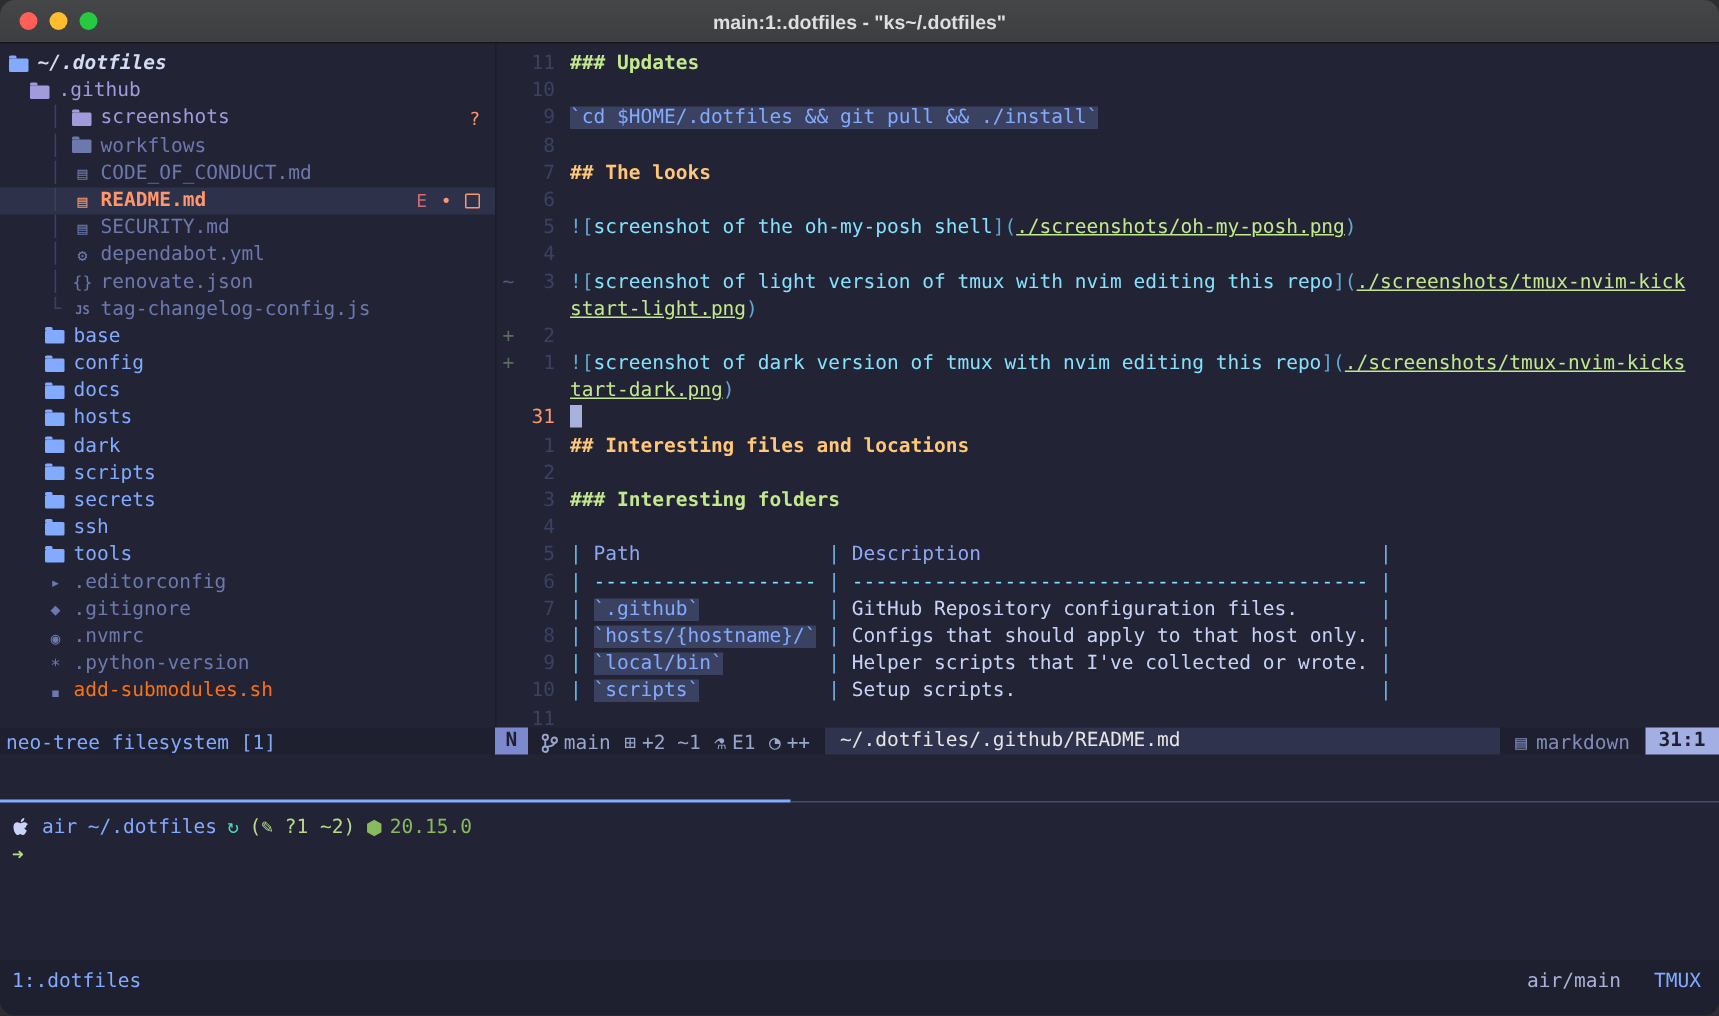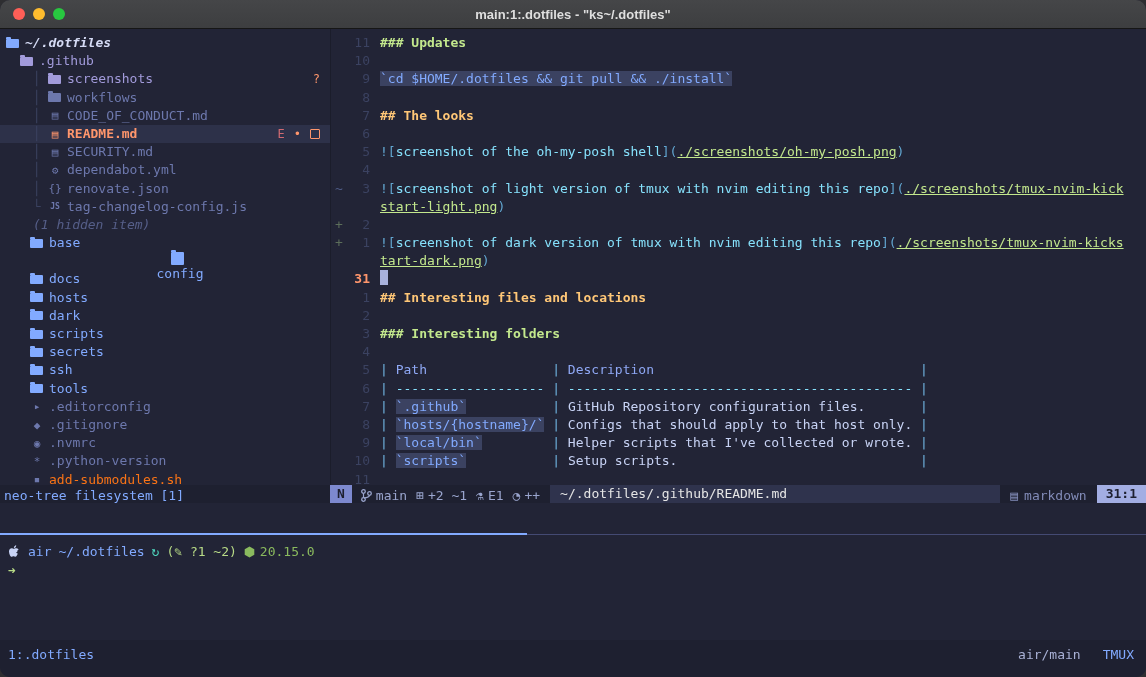--- a/index.html
+++ b/index.html
@@ -32,21 +32,21 @@
   .c-orange{color:#ff966c;}.c-fg{color:#f97316;}.c-red{color:#d16a72;}
   .c-root{color:#d5dbf5;font-weight:bold;font-style:italic;}
   .c-note{color:#565f89;font-style:italic;}
   .badge-sq{display:inline-block;width:8px;height:8px;border:1.5px solid #ff966c;border-radius:1px;}
   
   .editor{flex:1;border-left:1px solid #1b1d2b;padding-top:5px;overflow:hidden;}
   .eline{height:18.2px;display:flex;white-space:pre;line-height:18.2px;}
   .esign{width:13px;flex:0 0 13px;text-align:left;padding-left:4px;}
   .esign.ch{color:#4e5b85;}.esign.add{color:#5c6e5a;}
   .enum{width:22px;flex:0 0 22px;text-align:right;color:#3b4261;}
-  .enum.cur{color:#ff966c;font-weight:bold;}
+  .enum.cur{color:#ff966c;font-weight:normal;}
   .ebody{margin-left:10px;white-space:pre;}
   .seg-t{color:#c8d3f5;}
   .seg-h2{color:#ffc777;font-weight:bold;}
   .seg-h3{color:#c3e88d;font-weight:bold;}
   .seg-code{color:#82aaff;background:#3b4261;}
   .seg-p{color:#62a6d1;}
   .seg-lbl{color:#86e1fc;}
   .seg-url{color:#c3e88d;text-decoration:underline;}
   .seg-tp{color:#6fb3e0;}
   .seg-th{color:#8fa8f5;font-weight:normal;}
@@ -100,23 +100,22 @@
         <div class="st-row" style="padding-left: 6px;"><span class="ic-folder-open c-blue"></span><span class="lab c-root">~/.dotfiles</span></div>
         <div class="st-row" style="padding-left: 20px;"><span class="ic-folder-open c-purple"></span><span class="lab c-purple">.github</span></div>
         <div class="st-row" style="padding-left: 48px;"><span class="guide">│</span><span class="ic-folder c-purple"></span><span class="lab c-purple">screenshots</span><span class="badges"><span class="c-orange">?</span></span></div>
         <div class="st-row" style="padding-left: 48px;"><span class="guide">│</span><span class="ic-folder c-gray"></span><span class="lab c-gray">workflows</span></div>
         <div class="st-row" style="padding-left: 48px;"><span class="guide">│</span><span class="ic ic-markdown c-gray">▤</span><span class="lab c-gray">CODE_OF_CONDUCT.md</span></div>
         <div class="st-row sel" style="padding-left: 48px;"><span class="guide">│</span><span class="ic ic-markdown c-orange">▤</span><span class="lab c-orange" style="font-weight: bold;">README.md</span><span class="badges"><span class="c-red">E</span><span class="c-orange">•</span><span class="badge-sq"></span></span></div>
         <div class="st-row" style="padding-left: 48px;"><span class="guide">│</span><span class="ic ic-markdown c-gray">▤</span><span class="lab c-gray">SECURITY.md</span></div>
         <div class="st-row" style="padding-left: 48px;"><span class="guide">│</span><span class="ic ic-gear c-gray">⚙</span><span class="lab c-gray">dependabot.yml</span></div>
         <div class="st-row" style="padding-left: 48px;"><span class="guide">│</span><span class="ic ic-braces c-gray">{}</span><span class="lab c-gray">renovate.json</span></div>
         <div class="st-row" style="padding-left: 48px;"><span class="guide">└</span><span class="ic ic-js c-gray">JS</span><span class="lab c-gray">tag-changelog-config.js</span></div>
-        <div class="st-row" style="padding-left: 33px;"><span class="lab c-note">(1 hidden item)</span></div>
         <div class="st-row" style="padding-left: 30px;"><span class="ic-folder c-blue"></span><span class="lab c-blue">base</span></div>
-        <div class="st-row" style="padding-left: 30px; flex-direction: column;"><span class="ic-folder c-blue"></span><span class="lab c-blue">config</span></div>
+        <div class="st-row" style="padding-left: 30px;"><span class="ic-folder c-blue"></span><span class="lab c-blue">config</span></div>
         <div class="st-row" style="padding-left: 30px;"><span class="ic-folder c-blue"></span><span class="lab c-blue">docs</span></div>
         <div class="st-row" style="padding-left: 30px;"><span class="ic-folder c-blue"></span><span class="lab c-blue">hosts</span></div>
         <div class="st-row" style="padding-left: 30px;"><span class="ic-folder c-blue"></span><span class="lab c-blue">dark</span></div>
         <div class="st-row" style="padding-left: 30px;"><span class="ic-folder c-blue"></span><span class="lab c-blue">scripts</span></div>
         <div class="st-row" style="padding-left: 30px;"><span class="ic-folder c-blue"></span><span class="lab c-blue">secrets</span></div>
         <div class="st-row" style="padding-left: 30px;"><span class="ic-folder c-blue"></span><span class="lab c-blue">ssh</span></div>
         <div class="st-row" style="padding-left: 30px;"><span class="ic-folder c-blue"></span><span class="lab c-blue">tools</span></div>
         <div class="st-row" style="padding-left: 30px;"><span class="ic ic-chevron c-gray">▸</span><span class="lab c-gray">.editorconfig</span></div>
         <div class="st-row" style="padding-left: 30px;"><span class="ic ic-diamond c-gray">◆</span><span class="lab c-gray">.gitignore</span></div>
         <div class="st-row" style="padding-left: 30px;"><span class="ic ic-ring c-gray">◉</span><span class="lab c-gray">.nvmrc</span></div>

